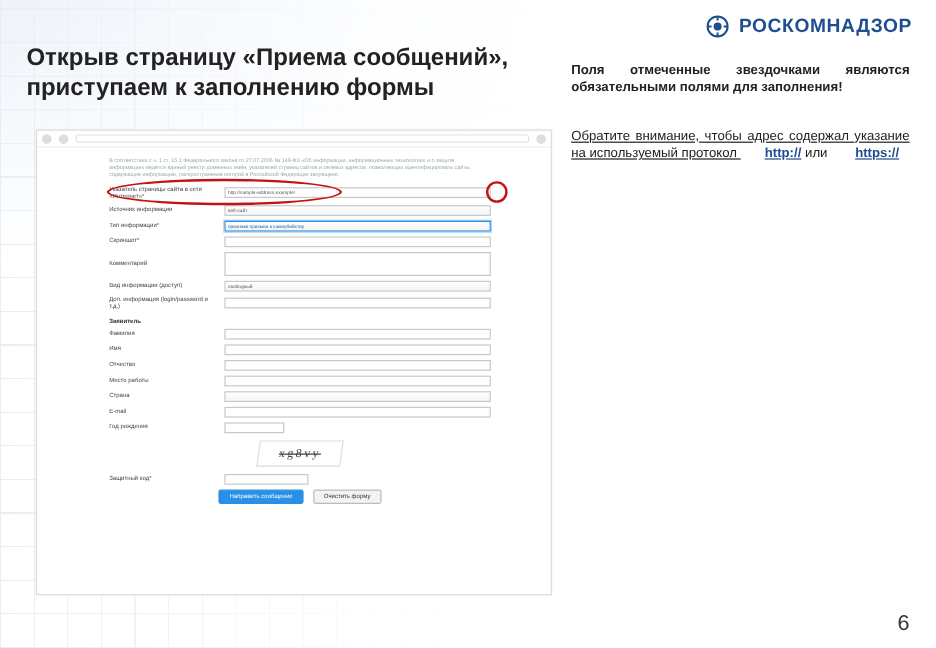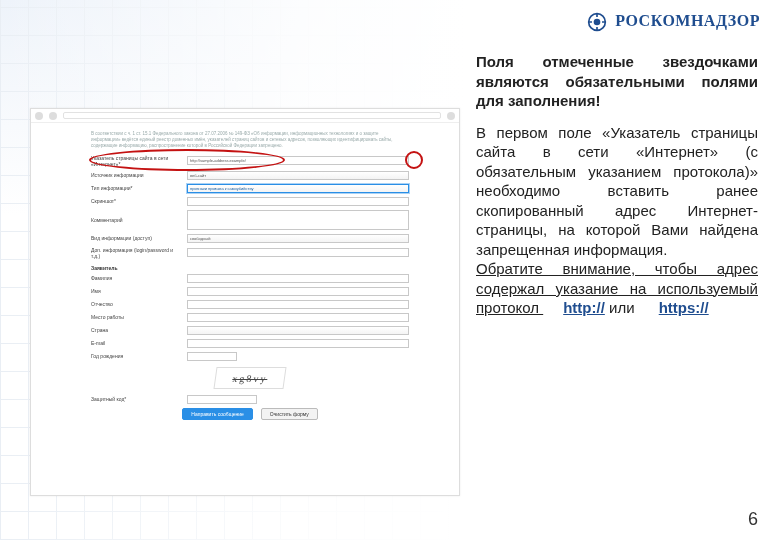--- a/index.html
+++ b/index.html
@@ -5,21 +5,21 @@
   * { box-sizing: border-box; margin: 0; padding: 0; }
   html, body { width: 780px; height: 540px; font-family: Arial, Helvetica, sans-serif; background: #fff; }
   .slide {
     width: 780px; height: 540px; position: relative;
     background:
       linear-gradient(90deg, rgba(255,255,255,0) 0%, rgba(255,255,255,0.85) 40%, #fff 60%),
       repeating-linear-gradient(0deg, #e9eef4 0 1px, transparent 1px 28px),
       repeating-linear-gradient(90deg, #e9eef4 0 1px, transparent 1px 28px),
       linear-gradient(180deg, #eef3fa 0%, #fff 40%);
   }
-  .logo { position: absolute; top: 12px; right: 20px; display: flex; align-items: flex-start; gap: 8px; color: #1f4d8f; font-weight: bold; font-size: 16px; letter-spacing: 0.5px; font-family: Liberation Serif, serif; }
+  .logo { position: absolute; top: 12px; right: 20px; display: flex; align-items: flex-end; gap: 8px; color: #1f4d8f; font-weight: bold; font-size: 16px; letter-spacing: 0.5px; }
   .logo svg { height: 20px; }
   .title { position: absolute; top: 36px; left: 22px; width: 430px; font-size: 20px; font-weight: bold; color: #222; line-height: 1.25; }
   .screenshot { position: absolute; top: 108px; left: 30px; width: 430px; height: 388px; background: #fff; border: 1px solid #ddd; box-shadow: 0 0 2px rgba(0,0,0,0.08); font-size: 5px; color: #555; }
   .browser-bar { display: flex; align-items: center; gap: 6px; height: 14px; padding: 0 4px; border-bottom: 1px solid #eee; }
   .bb-btn { width: 8px; height: 8px; border-radius: 50%; background: #ddd; }
   .addr { flex: 1; height: 7px; border: 1px solid #e2e2e2; border-radius: 2px; }
   .form-area { padding: 8px 50px 6px 60px; }
   .muted { color: #9aa; font-size: 4.5px; line-height: 1.3; margin-bottom: 6px; }
   .frow { display: flex; align-items: center; margin-bottom: 4px; gap: 6px; }
   .flabel { width: 90px; font-size: 5px; color: #444; text-align: left; }
@@ -30,21 +30,21 @@
   .circled { position: relative; }
   .red-oval { position: absolute; border: 2px solid #c41212; border-radius: 50%; pointer-events: none; }
   .ro1 { top: -6px; left: -2px; width: 196px; height: 22px; }
   .ro2 { top: -4px; right: -14px; width: 18px; height: 18px; }
   .captcha { display:flex; justify-content:center; margin:6px 0; }
   .captcha-img { width: 70px; height: 22px; border:1px solid #ddd; display:flex; align-items:center; justify-content:center; font-family: cursive; font-size:10px; letter-spacing:2px; color:#444; text-decoration: line-through; transform: skewX(-8deg); }
   .btnrow { display:flex; justify-content:center; gap:8px; margin-top:4px; }
   .btn { font-size:5px; padding:2px 8px; border:1px solid #bbb; border-radius:2px; }
   .btn.primary { background:#2a8fe6; color:#fff; border-color:#2a8fe6; }
   .btn.secondary { background:#f3f3f3; color:#333; }
-  .rhs { position: absolute; top: 52px; right: 22px; width: 282px; font-size: 15px; color: #222; line-height: 1.3; }
+  .rhs { position: absolute; top: 52px; right: 22px; width: 282px; font-size: 11px; color: #222; line-height: 1.3; }
   .rhs p { margin-bottom: 12px; text-align: justify; }
   .rhs .req { font-weight: bold; }
   .rhs u { }
   .rhs .proto { color: #1f4d8f; font-weight: bold; text-decoration: underline; margin-left: 20px; }
   .pagenum { position: absolute; bottom: 10px; right: 22px; font-size: 18px; color: #333; }
   .section-head { font-size:5px; color:#333; font-weight:bold; margin:6px 0 3px; }
 </style>
 </head>
 <body>
 
@@ -52,20 +52,21 @@
 
   <div class="logo">
     <svg viewBox="0 0 24 24">
         <circle cx="12" cy="12" r="10" fill="none" stroke="#1f4d8f" stroke-width="2"></circle>
         <circle cx="12" cy="12" r="4" fill="#1f4d8f"></circle>
         <path d="M12 2v4M12 18v4M2 12h4M18 12h4" stroke="#1f4d8f" stroke-width="2"></path>
       </svg>
     <span>РОСКОМНАДЗОР</span>
   </div>
 
+  <div class="title">Открыв страницу «Приема сообщений», приступаем к заполнению формы</div>
 
   <div class="screenshot">
     <div class="browser-bar">
       <span class="bb-btn"></span>
       <span class="bb-btn"></span>
       <span class="addr"></span>
       <span class="bb-btn"></span>
     </div>
     <div class="form-area">
       <div class="muted">В соответствии с ч. 1 ст. 15.1 Федерального закона от 27.07.2006 № 149-ФЗ «Об информации, информационных технологиях и о защите информации» ведётся единый реестр доменных имён, указателей страниц сайтов и сетевых адресов, позволяющих идентифицировать сайты, содержащие информацию, распространение которой в Российской Федерации запрещено.</div>
@@ -149,21 +150,21 @@
       <div class="btnrow">
         <div class="btn primary">Направить сообщение</div>
         <div class="btn secondary">Очистить форму</div>
       </div>
     </div>
   </div>
 
   <div class="rhs">
     <p class="req">Поля отмеченные звездочками являются обязательными полями для заполнения!</p>
     <p>
-      <span>В первом поле «Указатель страницы сайта в сети «Интернет» (с обязательным указанием протокола)» необходимо вставить ранее скопированный адрес Интернет-страницы, на которой Вами найдена запрещенная информация.</span><br>
+      <br>
       <u><span>Обратите внимание, чтобы адрес содержал указание на используемый протокол </span></u>
       <span class="proto">http://</span>
       <span> или </span>
       <span class="proto">https://</span>
     </p>
   </div>
 
   <div class="pagenum">6</div>
 </div>
 

